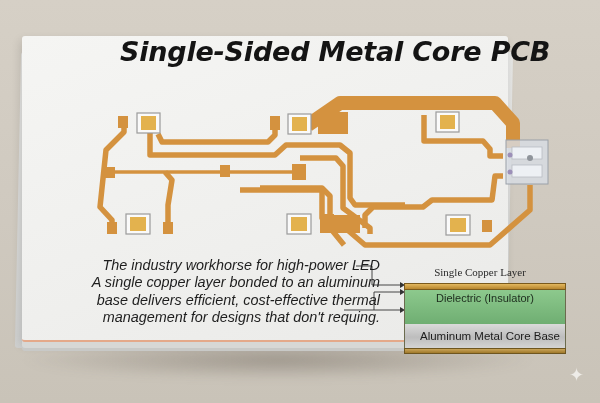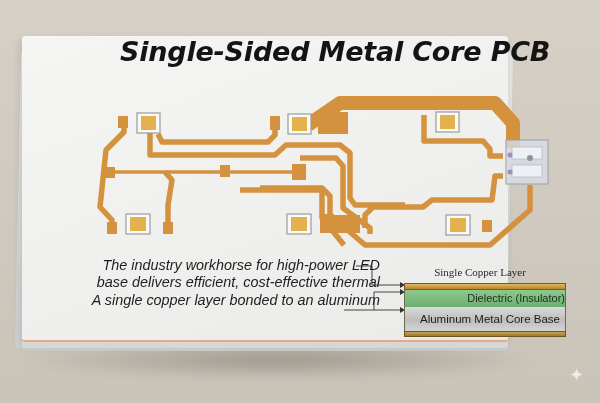--- a/index.html
+++ b/index.html
@@ -41,24 +41,24 @@
   .stack-label-top {
     position:absolute; left:420px; top:266px; width:120px; text-align:center;
     font-family:Liberation Serif, serif; font-size:11px; color:#2a2a2a;
   }
   .stack { position:absolute; left:404px; top:283px; width:162px; }
   .layer-cu {
     height:5px; background: linear-gradient(180deg,#e3b85f,#b7862e);
     border:1px solid #7a5a1c;
   }
   .layer-di {
-    height:17px; background: linear-gradient(180deg,#8dc98d,#6fae72);
+    height:34px; background: linear-gradient(180deg,#8dc98d,#6fae72);
     border-left:1px solid #6b6b4e; border-right:1px solid #6b6b4e;
     font-family:"Liberation Sans", sans-serif; font-size:11px; color:#1c2b1c;
-    text-align:right; line-height:17px;
+    text-align:center; line-height:17px;
   }
   .layer-al {
     height:24px; background: linear-gradient(180deg,#dadada,#bdbdbd 55%,#d4d4d4);
     border-left:1px solid #6b6b4e; border-right:1px solid #6b6b4e;
     font-family:"Liberation Sans", sans-serif; font-size:11.5px; color:#1c1c1c;
     text-align:center; line-height:24px;padding-left:10px;
   }
   .layer-bot {
     height:4px; background: linear-gradient(180deg,#c9a45a,#a0792a);
     border:1px solid #6e5620;
@@ -159,22 +159,23 @@
   </g>
   <g fill="#333">
     <polygon points="400,282 405,285 400,288"></polygon>
     <polygon points="400,289 405,292 400,295"></polygon>
     <polygon points="400,307 405,310 400,313"></polygon>
   </g>
 </svg>
 
 <div class="desc">
   <div class="it">The industry workhorse for high-power LED</div>
+  <div class="it">A single copper layer bonded to an aluminum</div>
   <div class="it">base delivers efficient, cost-effective thermal</div>
-  <div class="it">A single copper layer bonded to an aluminum</div>
+  <div class="it">management for designs that don't requing.</div>
 </div>
 
 <div class="stack-label-top">Single Copper Layer</div>
 <div class="stack">
   <div class="layer-cu"></div>
   <div class="layer-di">Dielectric (Insulator)</div>
   <div class="layer-al">Aluminum Metal Core Base</div>
   <div class="layer-bot"></div>
 </div>
 

